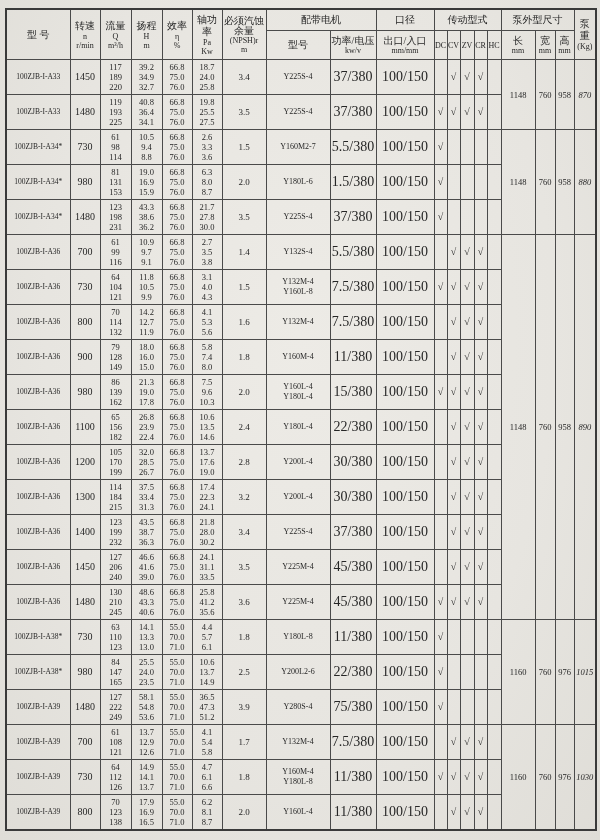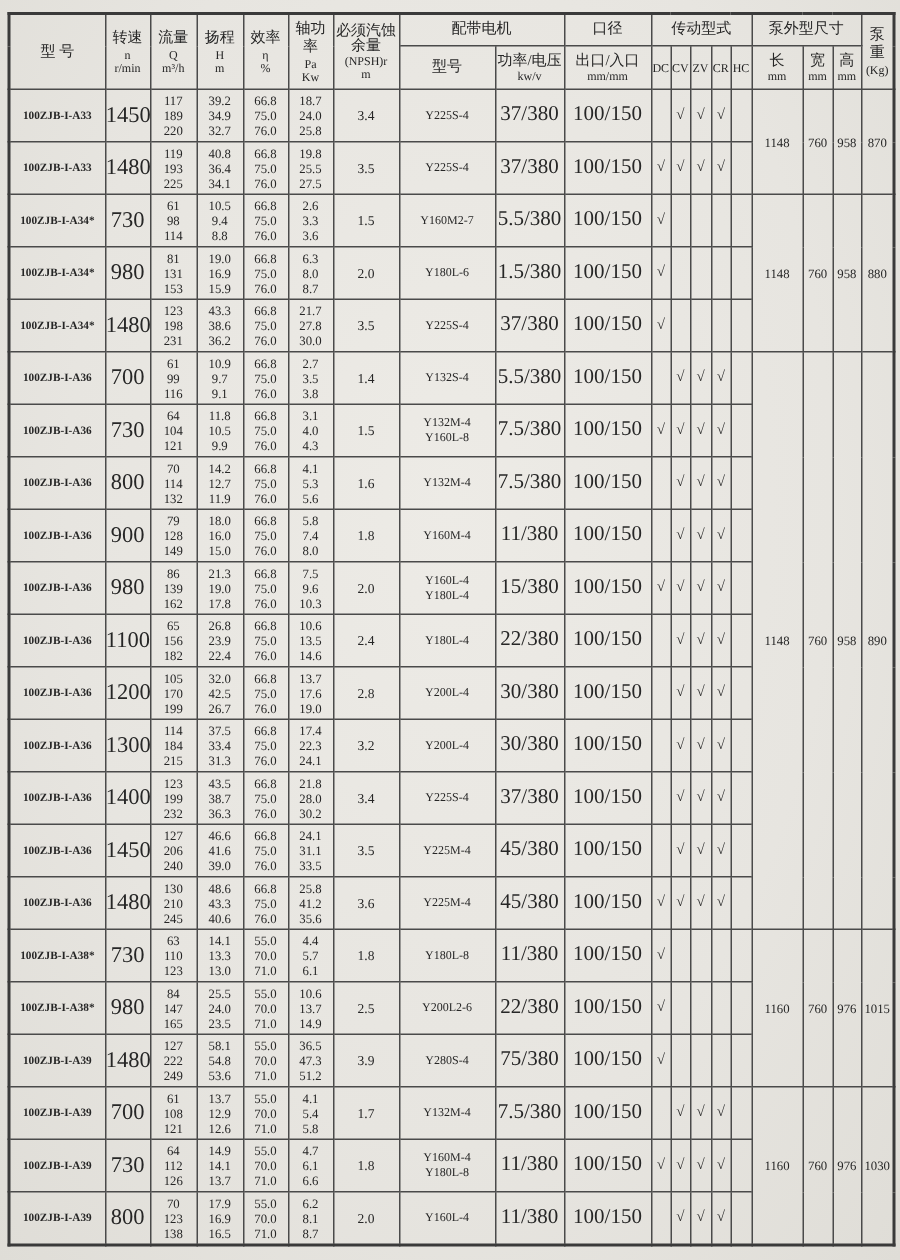--- a/index.html
+++ b/index.html
@@ -25,28 +25,28 @@
     padding:0;
     overflow:hidden;
     font-weight:normal;
   }
   tr.h1 th{height:20px;}
   tr.h2 th{height:28px;}
   td{height:34px;font-size:8.5px;line-height:10px;}
   .h-cn{font-size:10px;line-height:12px;}
   .h-cn2{font-size:10px;line-height:10px;}
   .h-sm{font-size:8px;line-height:9px;font-family:"Liberation Serif","DejaVu Serif",serif;}
-  .c-model{font-size:7.5px;letter-spacing:0;font-weight:bold;}
-  .c-speed{font-size:15px;}
+  .c-model{font-size:7.5px;letter-spacing:0;}
+  .c-speed{font-size:10px;}
   .c-npsh{font-size:9px;}
   .c-motor{font-size:8px;line-height:10px;}
   .c-mv,.c-cal{font-size:14px;}
   .c-chk{font-size:10px;color:#333;}
   .c-dim{font-size:8.5px;}
-  .c-wt{font-size:8.5px;}
+  .c-wt{font-size:8.5px;font-style:italic;}
 </style>
 </head>
 <body>
 
 <table>
   <colgroup>
     <col style="width:64px">
       <col style="width:30px">
       <col style="width:31px">
       <col style="width:31px">
@@ -564,21 +564,21 @@
       <tr>
         <td class="c-model">100ZJB-I-A36</td>
         <td class="c-speed">1200</td>
         <td class="c-num">
           <div>105</div>
           <div>170</div>
           <div>199</div>
         </td>
         <td class="c-num">
           <div>32.0</div>
-          <div>42.5</div>
+          <div>28.5</div>
           <div>26.7</div>
         </td>
         <td class="c-num">
           <div>66.8</div>
           <div>75.0</div>
           <div>76.0</div>
         </td>
         <td class="c-num">
           <div>13.7</div>
           <div>17.6</div>

